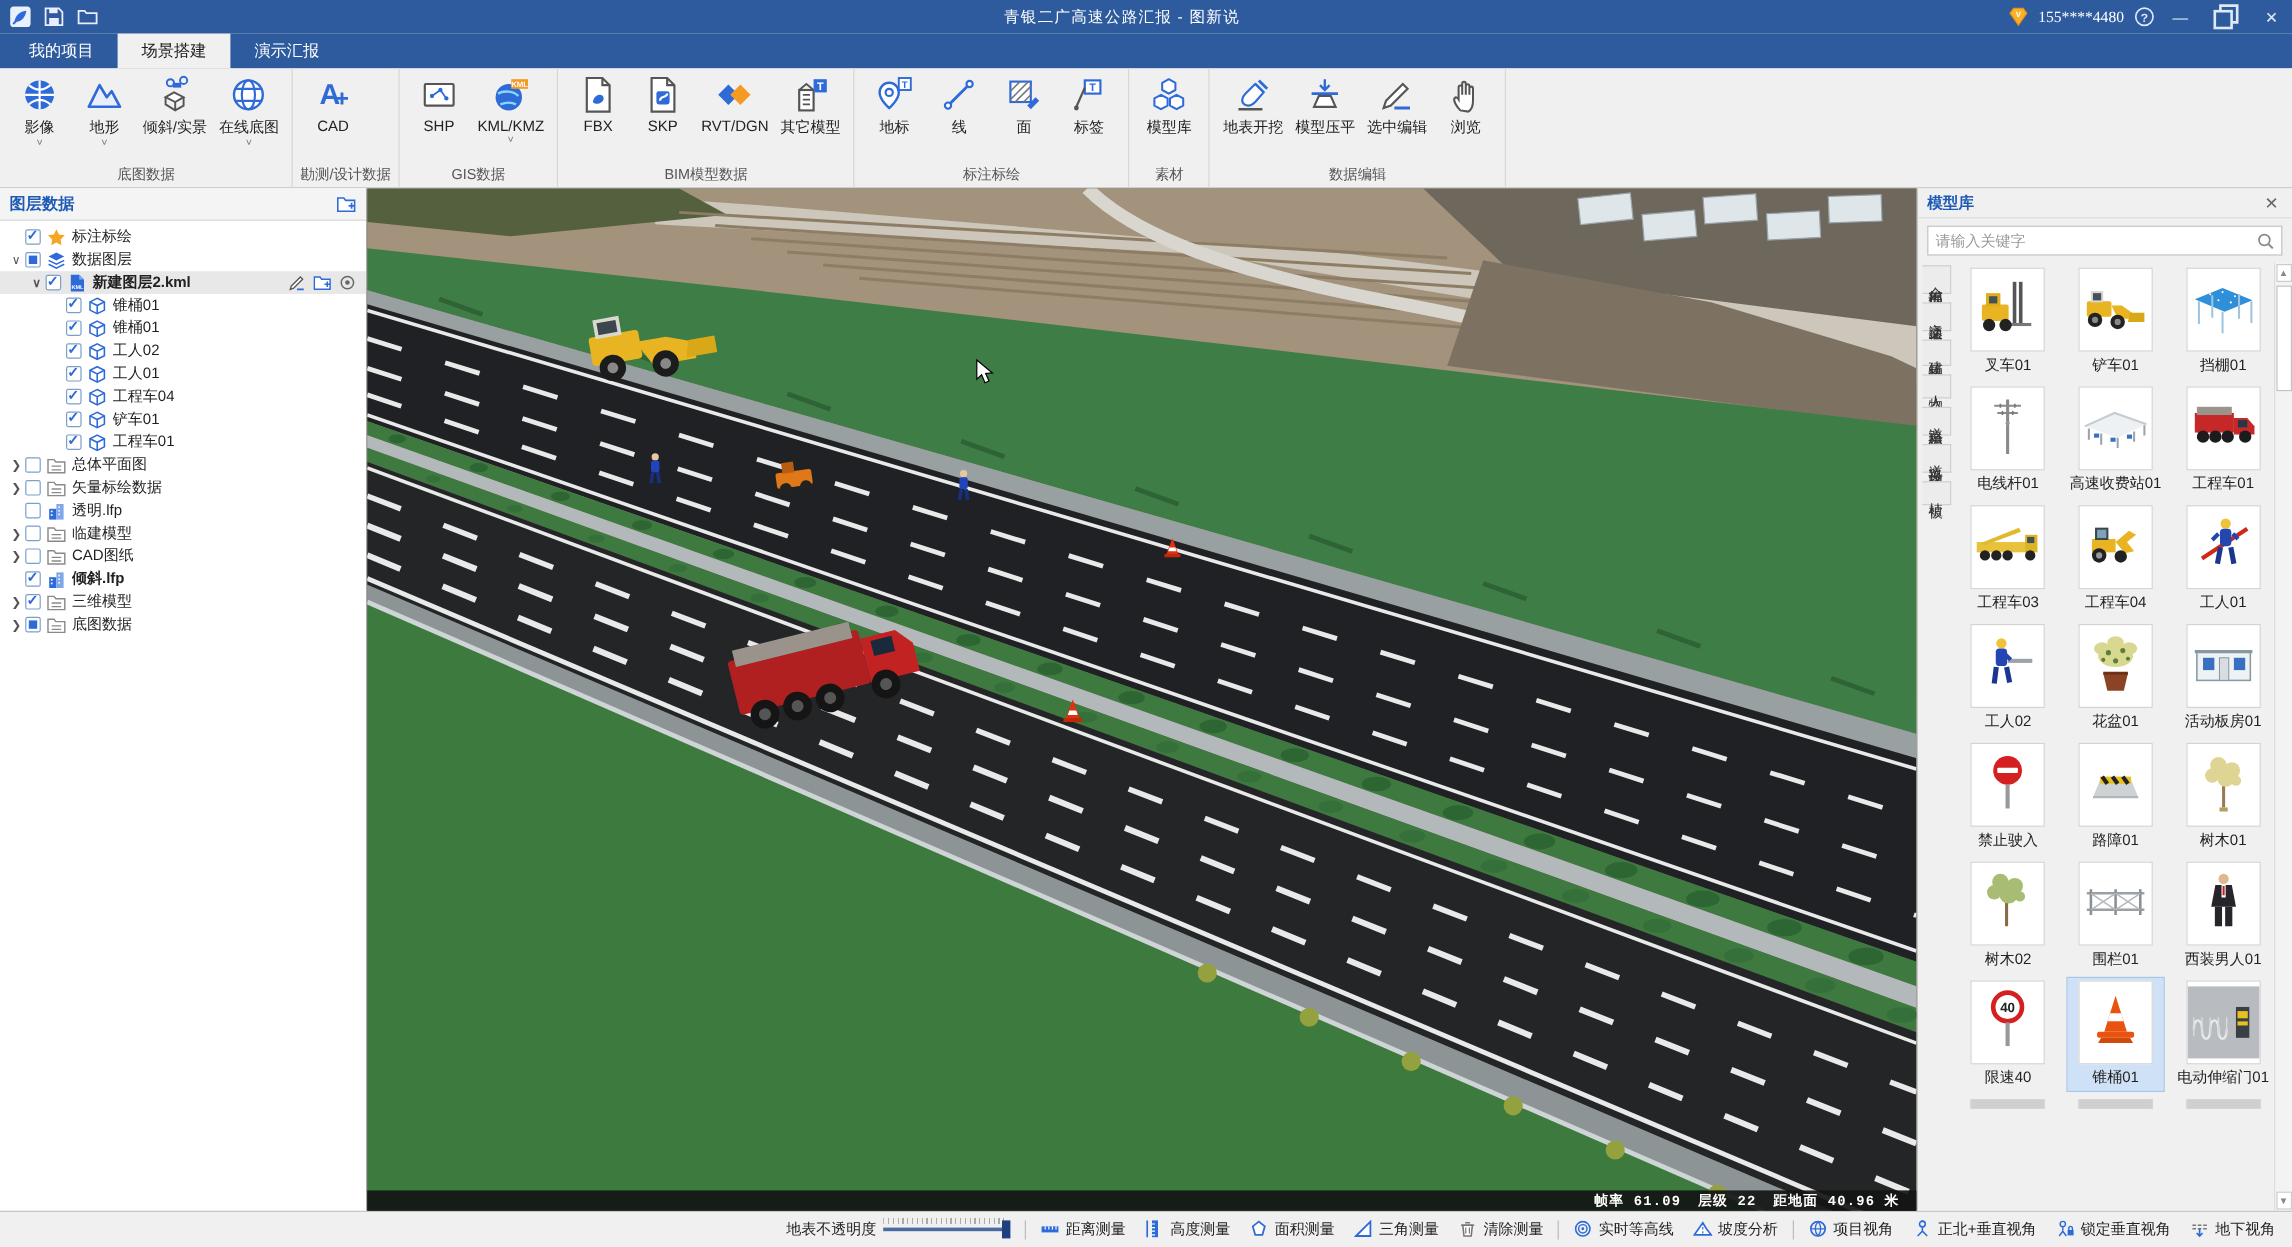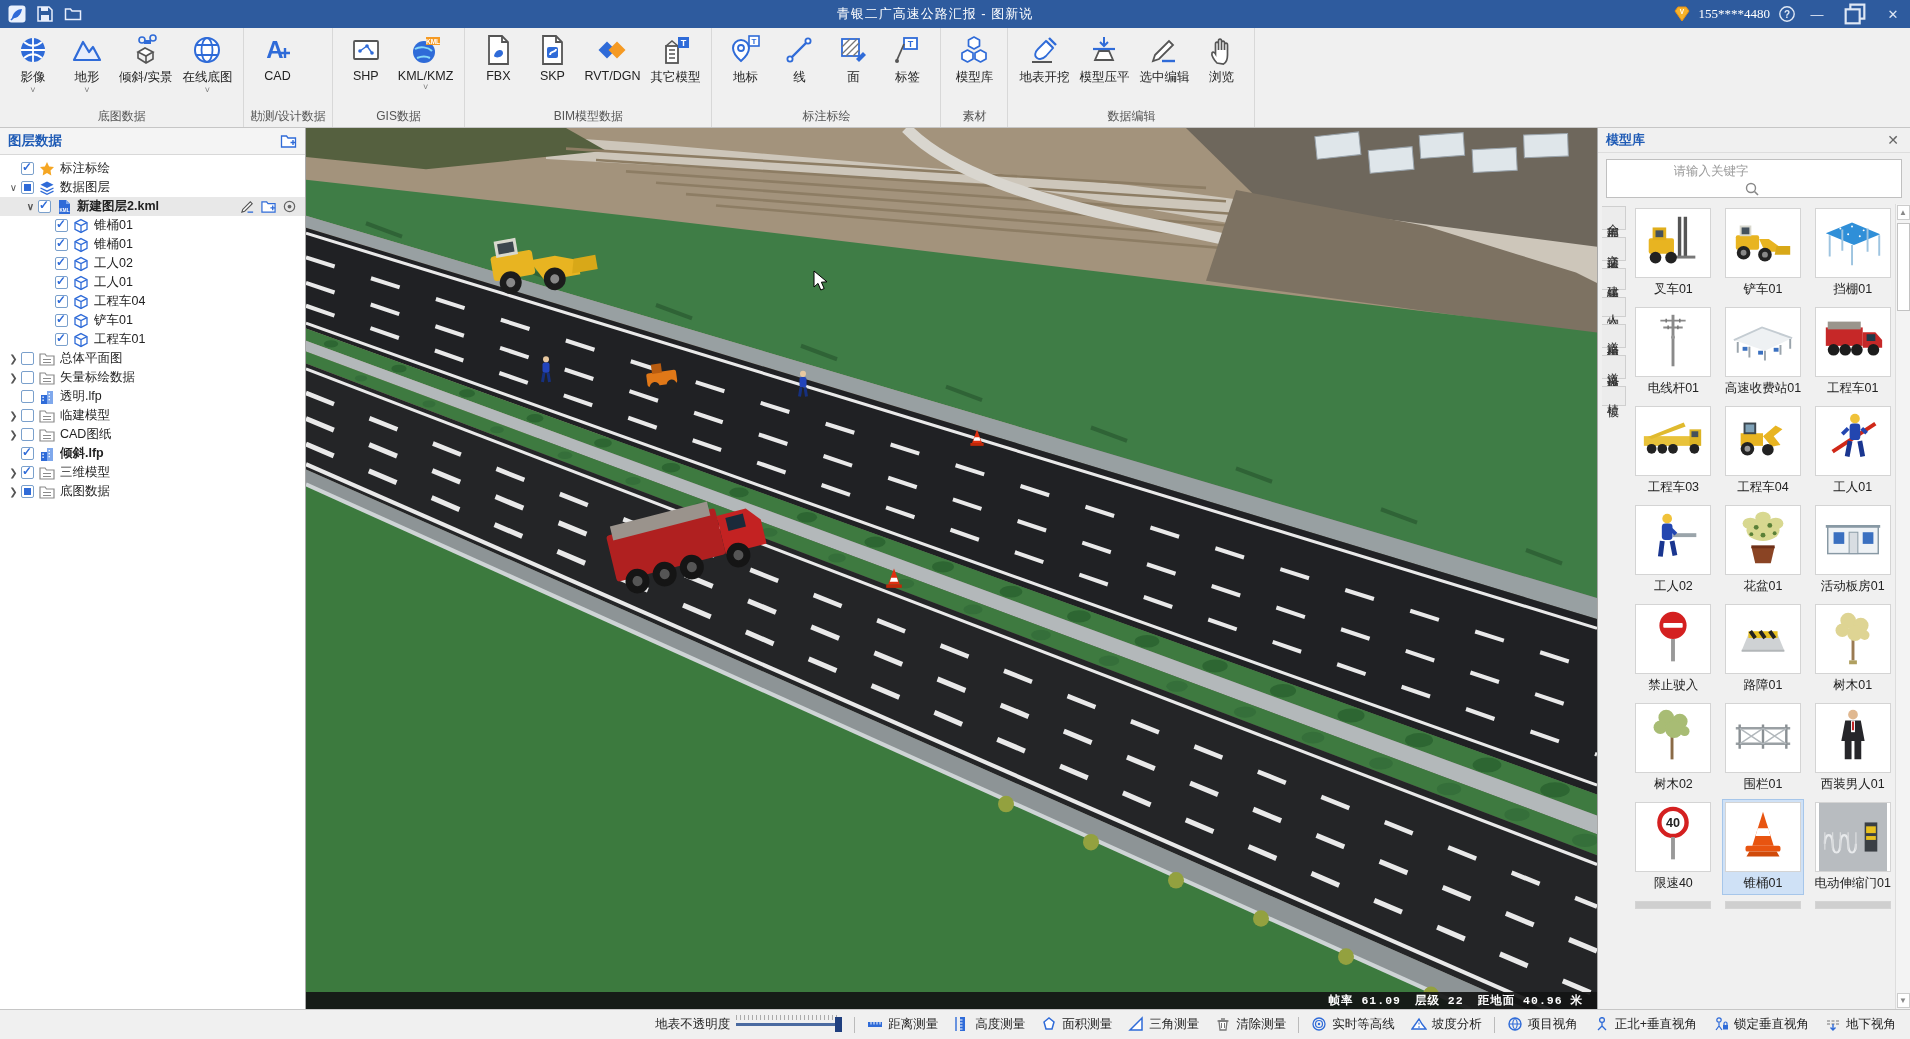--- a/index.html
+++ b/index.html
@@ -55,34 +55,34 @@
   .hud { position:absolute; left:0; right:0; bottom:0; height:17px; background:rgba(20,20,20,.92);
          display:flex; justify-content:flex-end; align-items:center; gap:14px; padding-right:14px;
          color:#fff; font-size:11.5px; letter-spacing:1px; font-weight:bold; }
   .cursor { position:absolute; left:506px; top:142px; width:18px; height:22px; }
 
   
   .right-panel { width:313px; background:#f0f0f0; border-left:1px solid #a9a9a9; display:flex; flex-direction:column; }
   .rp-header { height:25px; display:flex; align-items:center; padding:0 8px; border-bottom:1px solid #ddd; }
   .rp-header .ph-title { color:#1f5bb5; font-weight:bold; font-size:13px; flex:1; }
   .rp-close { color:#666; font-size:14px; width:18px; text-align:center; }
-  .rp-search { margin:6px 8px; height:39px; background:#fff; border:1px solid #c0c0c0; display:flex; align-items:center;flex-direction:column; }
+  .rp-search { margin:6px 8px; height:25px; background:#fff; border:1px solid #c0c0c0; display:flex; align-items:center; }
   .rp-search input { flex:1; border:none; outline:none; font-size:12.5px; padding:0 6px; color:#333; background:transparent; font-family:inherit; }
   .rp-search input::placeholder { color:#9a9a9a; }
   .rp-search .mag { width:16px; height:16px; margin-right:5px; }
   .rp-body { flex:1; display:flex; min-height:0; padding-left:4px; }
   .cats { width:25px; display:flex; flex-direction:column; gap:7px; padding-top:2px; }
   .cat { background:#ececec; border:1px solid #cfcfcf; border-left:none; width:24px;
          writing-mode:vertical-lr; text-orientation:upright; font-size:12px; color:#333;
          padding:7px 0; text-align:center; letter-spacing:2px; line-height:22px; }
   .grid-wrap { flex:1; overflow:hidden; padding:2px 2px 0 6px; }
   .mgrid { display:grid; grid-template-columns:repeat(3,1fr); column-gap:9px; row-gap:5px; }
   .mcard { display:flex; flex-direction:column; align-items:center; padding:2px; }
   .mcard.selected { background:#cfe1f6; outline:1px solid #a6c6ea; }
-  .mthumb { width:76px; height:70px; background:#fff; border:1px solid #d4d4d4; }
+  .mthumb { width:62px; height:70px; background:#fff; border:1px solid #d4d4d4; }
   .mlabel { font-size:12.5px; color:#222; text-align:center; line-height:1.25; margin-top:4px; min-height:16px; }
   .scrollbar { width:15px; background:#f3f3f3; border-left:1px solid #ddd; display:flex; flex-direction:column; align-items:center; }
   .sb-arrow { width:13px; height:15px; background:#fff; border:1px solid #ccc; color:#888; font-size:8px;
               display:flex; align-items:center; justify-content:center; margin:1px 0; }
   .sb-thumb { width:13px; height:88px; background:#fff; border:1px solid #c2c2c2; margin-top:2px; }
   .sb-space { flex:1; }
 
   
   .statusbar { height:30px; background:#f0f0f0; border-top:1px solid #c6c6c6; display:flex; align-items:center;
                justify-content:flex-end; font-size:12.5px; color:#222; gap:0; padding-right:6px; flex:0 0 auto; }
@@ -141,20 +141,25 @@
       <span class="tb-btn">
           <svg viewBox="0 0 18 18" width="100%" height="100%">
             <rect x="3" y="6" width="9" height="9" fill="none" stroke="#dfe8f5" stroke-width="1.4"></rect>
             <path d="M6 6V3h9v9h-3" fill="none" stroke="#dfe8f5" stroke-width="1.4"></path>
           </svg>
         </span>
       <span class="tb-btn">✕</span>
     </div>
   </div>
 
+  <div class="tabrow" id="tabrow">
+      <div class="rtab">我的项目</div>
+      <div class="rtab active">场景搭建</div>
+      <div class="rtab">演示汇报</div>
+    </div>
 
   <div class="ribbon" id="ribbon">
       <div class="rgroup">
         <div class="rgroup-items">
           <div class="ritem">
             <span class="ric"><svg viewBox="0 0 32 32" width="100%" height="100%">
                 <circle cx="16" cy="16" r="12" fill="#2f6bd8"></circle>
                 <path d="M4 16h24M16 4v24M7 8c6 5 12 5 18 0M7 24c6-5 12-5 18 0" stroke="#fff" stroke-width="1.8" fill="none"></path>
               </svg></span>
             <span class="rlabel">影像</span>

